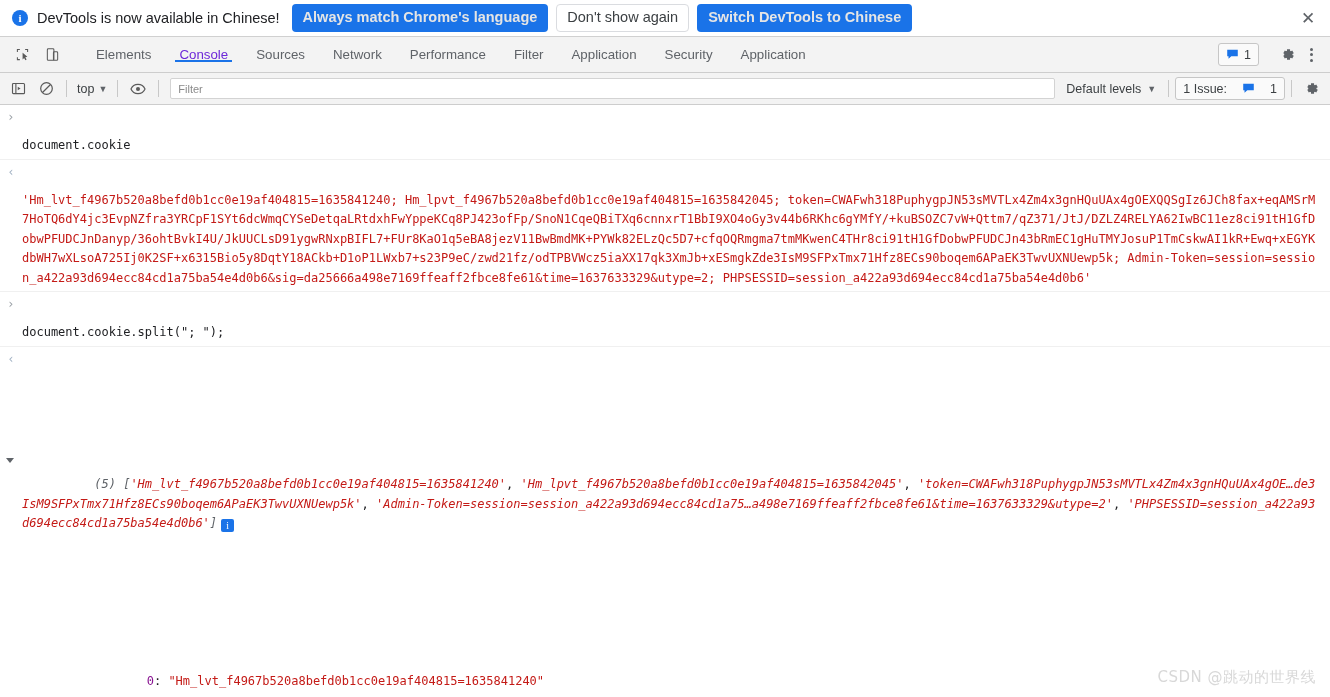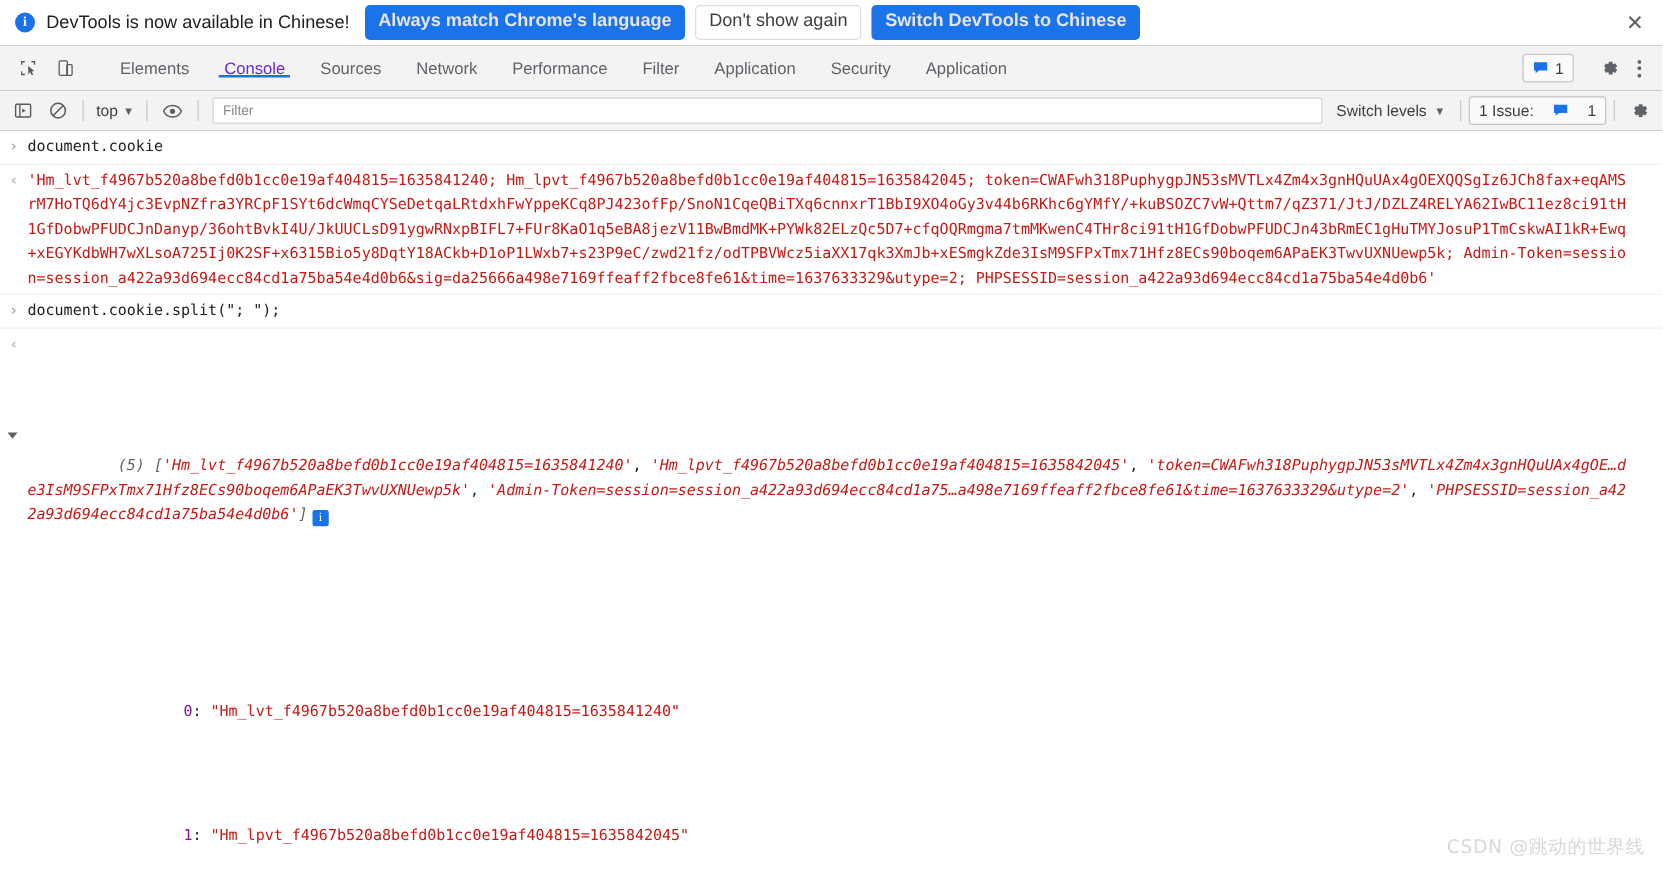--- a/index.html
+++ b/index.html
@@ -225,24 +225,25 @@
     text-align: center;
     color: #9aa0a6;
     font-family: "DejaVu Sans", sans-serif;
     font-size: 12px;
     line-height: 19.5px;
     user-select: none;
   }
   .gutter.res { color: #a3b3c4; }
   .content {
     flex: 1;
-    padding-right: 24px;
+    padding-right: 10px;
     white-space: pre-wrap;
     word-break: break-all;
     overflow-wrap: anywhere;
+    margin-top: 28px;
   }
   .code { color: #202124; }
   .str { color: #c41a16; }
   .str-i { color: #c41a16; font-style: italic; }
   .key { color: #881391; }
   .plain { color: #202124; }
   .arr-meta { color: #5f6368; font-style: italic; }
 
   .info-badge {
     display: inline-flex;
@@ -372,21 +373,21 @@
     <div class="cb-sep"></div>
     <div class="cb-icon">
       <svg width="16" height="16" viewBox="0 0 18 18">
         <path d="M9 3.8C5.2 3.8 2.2 6.4 1.1 9c1.1 2.6 4.1 5.2 7.9 5.2S15.8 11.6 16.9 9C15.8 6.4 12.8 3.8 9 3.8z" fill="none" stroke="#5a5a5a" stroke-width="1.3"></path>
         <circle cx="9" cy="9" r="2.3" fill="#5a5a5a"></circle>
       </svg>
     </div>
     <div class="cb-sep"></div>
     <input class="filter-input" type="text" placeholder="Filter" style="">
     <div class="levels">
-      <span>Switch levels</span>
+      <span>Default levels</span>
       <span class="caret">▼</span>
     </div>
     <div class="cb-sep"></div>
     <div class="issues-chip">
       <span class="lbl">1 Issue:</span>
       <svg width="13" height="13" viewBox="0 0 16 16">
         <path d="M1.5 2.2h13v8.1h-8l-3.4 2.8V10.3h-1.6z" fill="#1a73e8"></path>
       </svg>
       <span class="cnt">1</span>
     </div>

